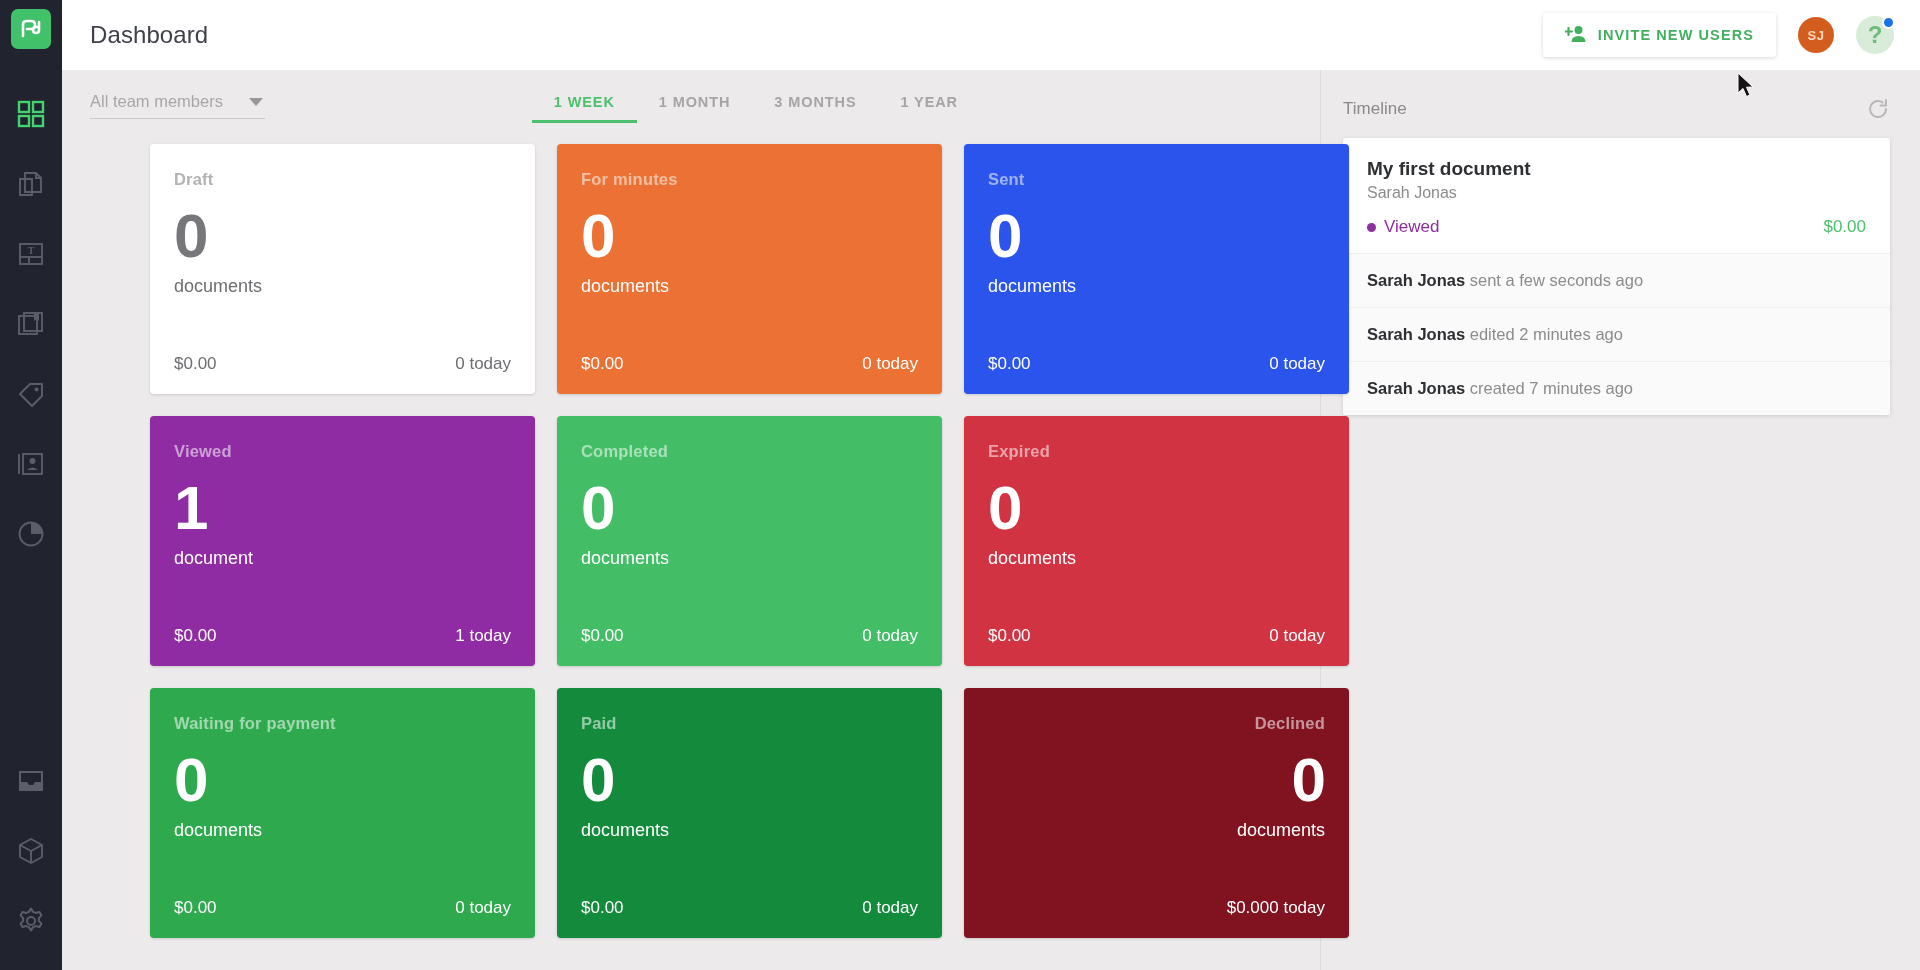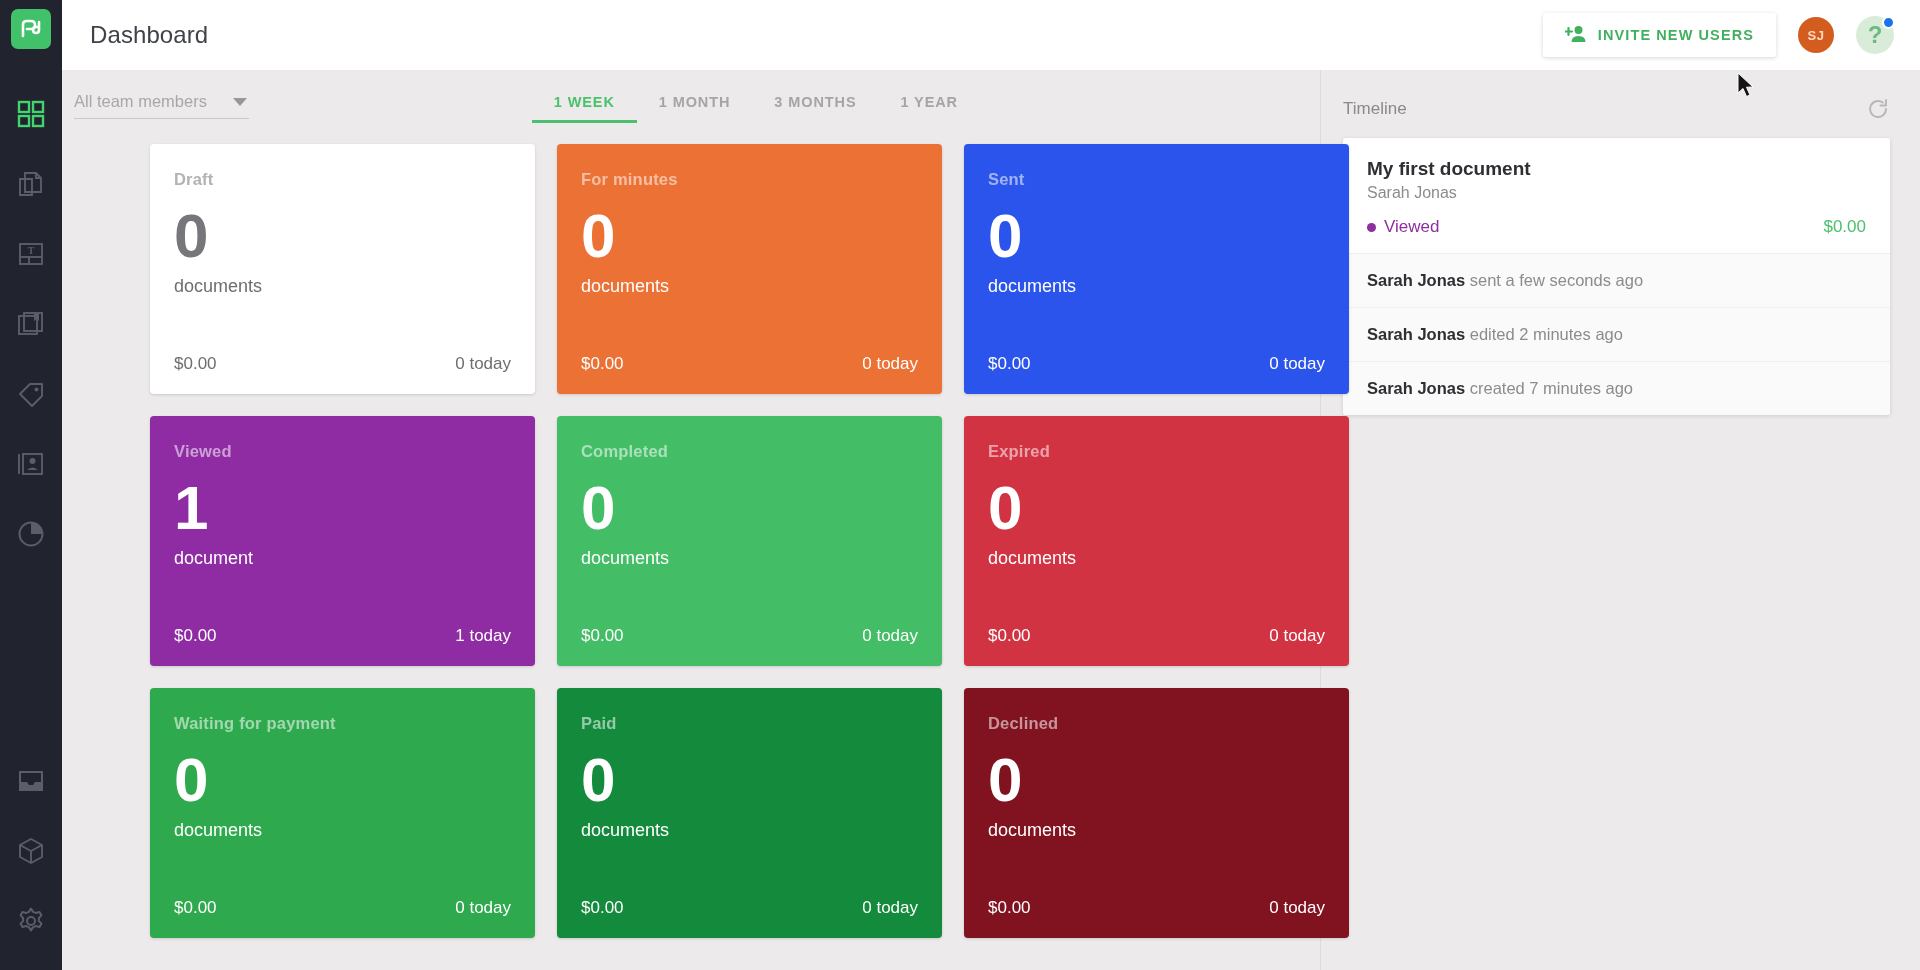--- a/index.html
+++ b/index.html
@@ -94,21 +94,21 @@
     background:#1a73e8; border:2px solid #fff;
   }
 
   
   .content { flex:1 1 auto; display:flex; min-height:0; background:#eceaea; }
 
   .board { flex:1 1 auto; min-width:0; padding:0; position:relative; }
 
   .board-header {
     display:flex; align-items:flex-start;
-    height:62px; padding:22px 30px 0 12px;
+    height:62px; padding:22px 30px 0 28px;
   }
   .team-select {
     width:175px; position:relative; padding-bottom:7px;
     border-bottom:1px solid #c9c7c7; cursor:pointer;
   }
   .team-select .placeholder {
     font-size:16.5px; color:#a9a7a7;
   }
   .team-select .arrow {
     position:absolute; right:2px; top:6px;
@@ -442,21 +442,21 @@
           <div class="card tinted" style="background: rgb(19, 138, 60);">
             <div class="c-label">Paid</div>
             <div class="c-count">0</div>
             <div class="c-unit">documents</div>
             <div class="c-foot">
               <span>$0.00</span>
               <span>0 today</span>
             </div>
           </div>
 
-          <div class="card tinted" style="background: rgb(129, 18, 31);">
+          <div class="card tinted" style="background: rgb(129, 18, 31); align-items: flex-end;">
             <div class="c-label">Declined</div>
             <div class="c-count">0</div>
             <div class="c-unit">documents</div>
             <div class="c-foot">
               <span>$0.00</span>
               <span>0 today</span>
             </div>
           </div>
 
         </div>

